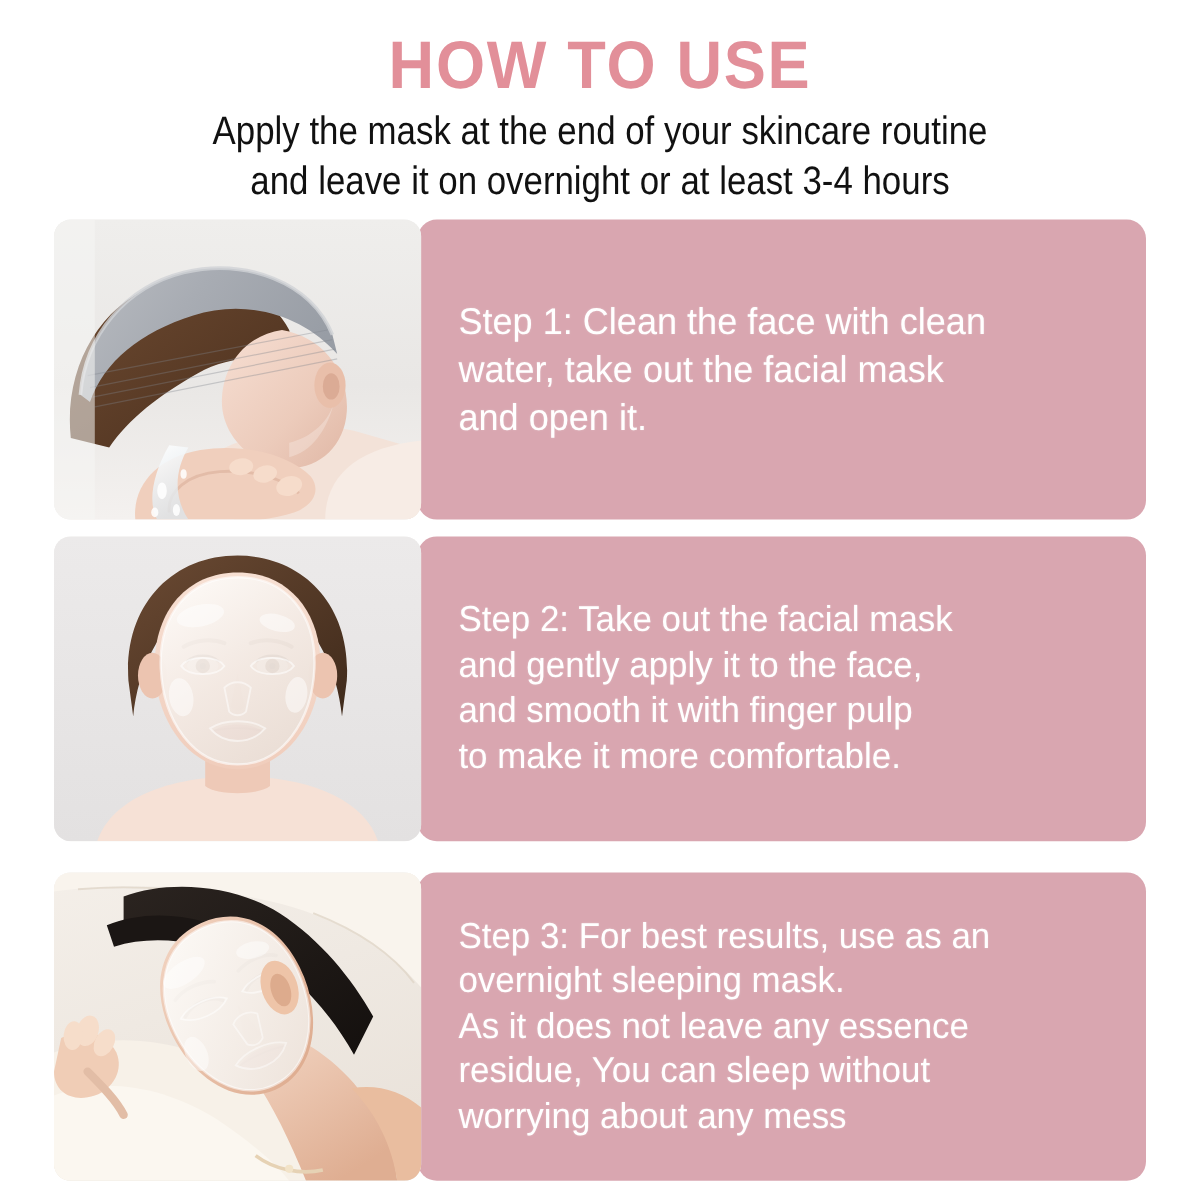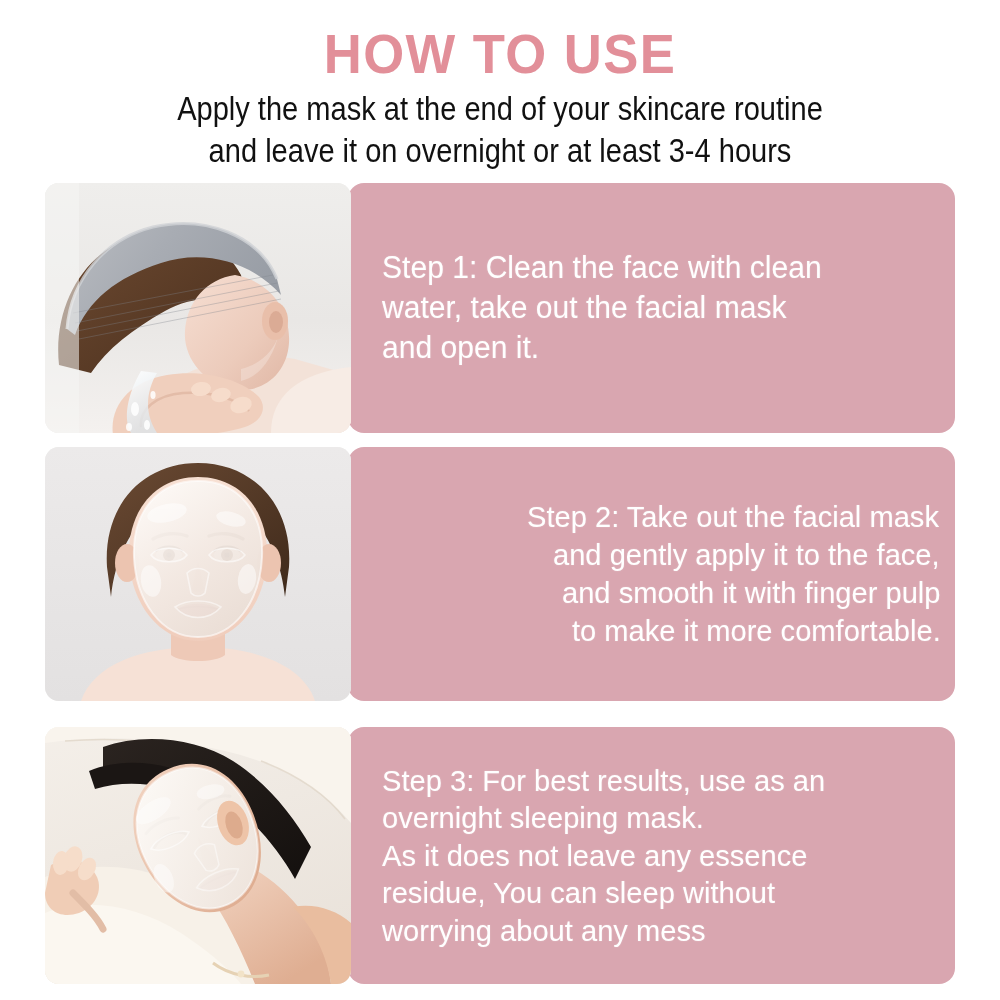--- a/index.html
+++ b/index.html
@@ -119,21 +119,21 @@
     font-family: "Liberation Sans", sans-serif;
     text-shadow: 0 0 2px rgba(255,255,255,0.28);
   }
   .panel-text .txt-line {
     display: block;
     white-space: nowrap;
     transform: scaleX(0.97);
     transform-origin: left center;
   }
 
-  .panel-2 .panel-text { font-size: 30px; line-height: 1.27; align-items: flex-end; }
+  .panel-2 .panel-text { font-size: 30px; line-height: 1.27; }
   .panel-3 .panel-text { font-size: 30px; line-height: 1.25; }
 </style>
 </head>
 <body>
 
 <div id="infographic">
 
   <div class="header">
     <div class="main-title">HOW TO USE</div>
     <div class="subtitle">

